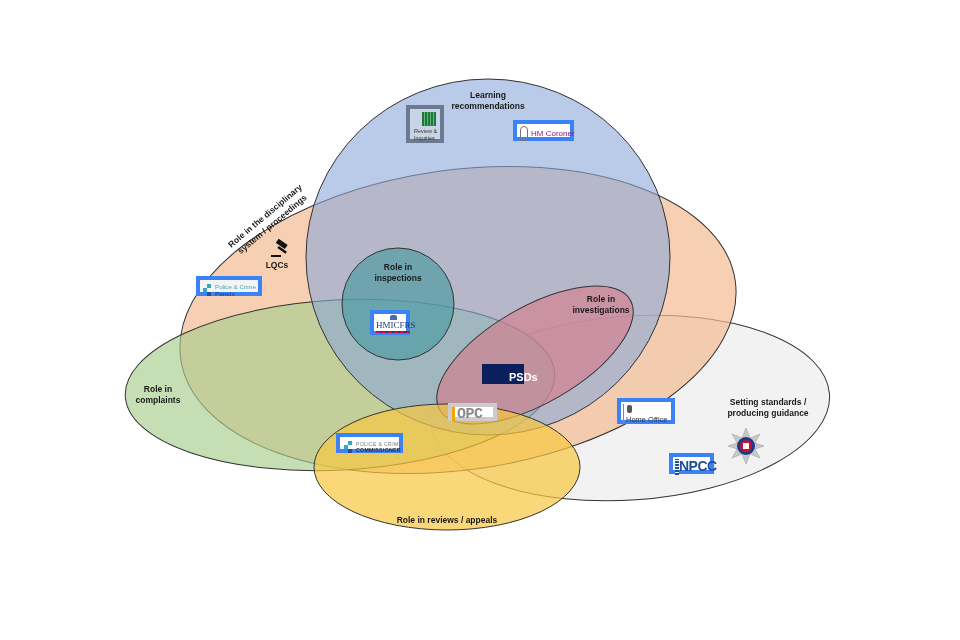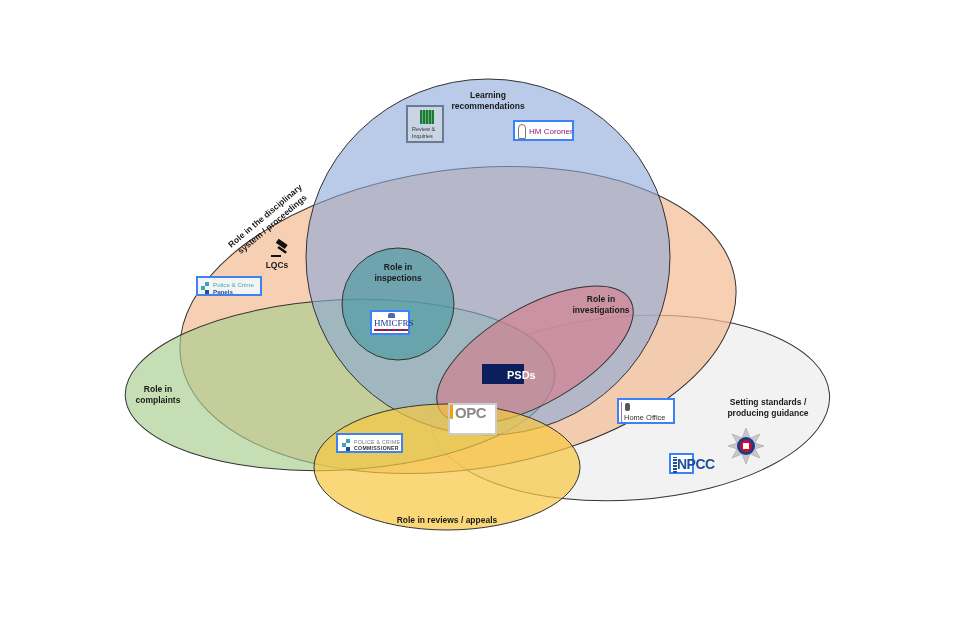--- a/index.html
+++ b/index.html
@@ -1,19 +1,19 @@
 <!DOCTYPE html>
 <html><head>
   <meta charset="utf-8">
   <style>
     html, body { margin:0; padding:0; background:#ffffff; }
     body { width:960px; height:640px; position:relative; overflow:hidden; font-family:"Liberation Sans", sans-serif; }
     #diagram { position:absolute; left:0; top:0; width:960px; height:640px; }
     .lbl { font-family:"Liberation Sans", sans-serif; font-weight:bold; font-size:8.5px; fill:#1a1a1a; }
-    .logo { position:absolute; background:#fff; border:2px solid #3b82f6; box-sizing:border-box; font-family:"Liberation Sans", sans-serif; }
+    .logo { position:absolute; background:#fff; border:4px solid #3b82f6; box-sizing:border-box; font-family:"Liberation Sans", sans-serif; }
     .logo-text { position:absolute; white-space:nowrap; }
   </style>
 </head>
 <body>
 
 <svg id="diagram" viewBox="0 0 960 640" xmlns="http://www.w3.org/2000/svg">
 
   <ellipse cx="630" cy="408" rx="200" ry="92" transform="rotate(-4 630 408)" fill="#f0f0f0" fill-opacity="0.85" stroke="#333" stroke-width="1"></ellipse>
 
   <ellipse cx="458" cy="320" rx="280" ry="150" transform="rotate(-8 458 320)" fill="#f4bc94" fill-opacity="0.7" stroke="#333" stroke-width="1"></ellipse>
@@ -79,21 +79,21 @@
 <div class="logo" style="left:370px;top:310px;width:40px;height:25px;text-align:center;">
   <div style="position:absolute;left:16px;top:1px;width:7px;height:5px;background:#4a6ab0;border-radius:2px 2px 0 0;"></div>
   <div class="logo-text" style="left:2px;top:6px;font-family:'Liberation Serif',serif;font-size:9px;color:#1f3a8a;">HMICFRS</div>
   <div style="position:absolute;left:2px;top:17px;width:34px;height:2px;background:repeating-linear-gradient(90deg,#c8102e 0 4px,#1f3a8a 4px 6px);"></div>
 </div>
 
 <div class="logo" style="left:482px;top:364px;width:42px;height:20px;background:#0b1f5c;border-color:#0b1f5c;">
   <div class="logo-text" style="left:23px;top:3px;font-size:11px;font-weight:bold;color:#fff;">PSDs</div>
 </div>
 
-<div class="logo" style="left:448px;top:403px;width:49px;height:32px;border-color:#ccc;">
+<div class="logo" style="left:448px;top:403px;width:49px;height:18px;border-color:#ccc;font-family:Liberation Mono, monospace;">
   <div style="position:absolute;left:0;top:0;width:3px;height:14px;background:#f4a400;"></div>
   <div class="logo-text" style="left:5px;top:-1px;font-size:15px;font-weight:bold;color:#8a8a8a;letter-spacing:-0.5px;">OPC</div>
 </div>
 
 <div class="logo" style="left:336px;top:433px;width:67px;height:20px;">
   <div style="position:absolute;left:4px;top:4px;width:9px;height:12px;">
     <div style="position:absolute;left:4px;top:0;width:4px;height:4px;background:#3aa6b9;"></div>
     <div style="position:absolute;left:0;top:4px;width:4px;height:4px;background:#3aa6b9;"></div>
     <div style="position:absolute;left:4px;top:8px;width:4px;height:4px;background:#1f4e9a;"></div>
   </div>
@@ -102,16 +102,16 @@
     <div style="color:#333;font-weight:bold;">COMMISSIONER</div>
   </div>
 </div>
 
 <div class="logo" style="left:617px;top:398px;width:58px;height:26px;">
   <div style="position:absolute;left:2px;top:2px;width:1px;height:20px;background:#a070c0;"></div>
   <div style="position:absolute;left:6px;top:3px;width:5px;height:8px;background:#555;border-radius:2px;"></div>
   <div class="logo-text" style="left:5px;top:13px;font-size:7.5px;color:#333;text-align:right;">Home Office</div>
 </div>
 
-<div class="logo" style="left:669px;top:453px;width:25px;height:21px;padding-left:12px;">
+<div class="logo" style="left:669px;top:453px;width:45px;height:21px;padding-left:12px;">
   <div style="position:absolute;left:2px;top:2px;width:4px;height:16px;background:repeating-linear-gradient(0deg,#1f4e9a 0 2px,#fff 2px 3px);"></div>
   <div class="logo-text" style="left:6px;top:1px;font-size:14px;font-weight:bold;color:#1f4e9a;letter-spacing:-0.5px;">NPCC</div>
 </div>
 
 </body></html>

